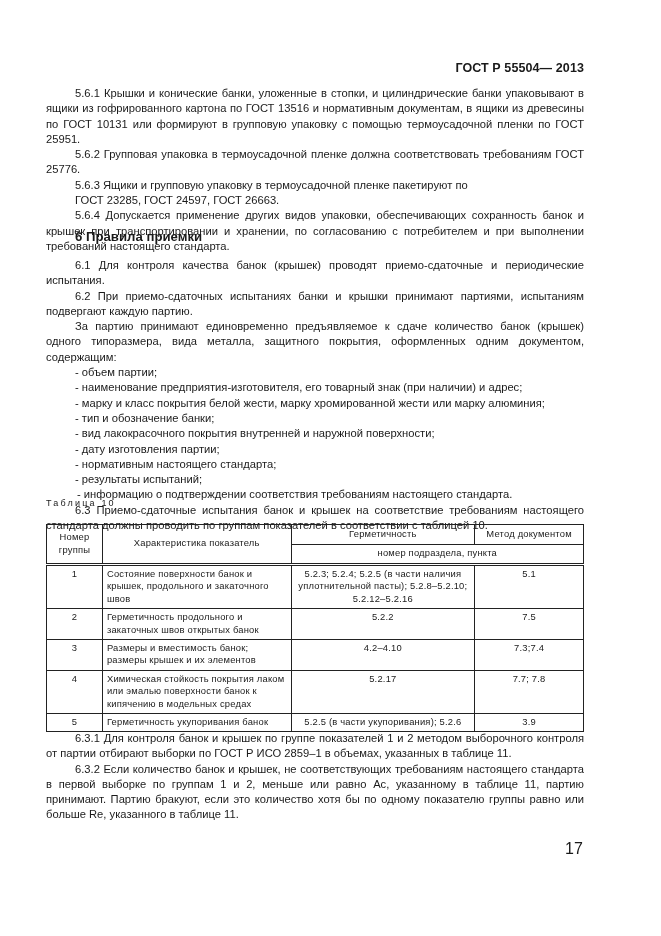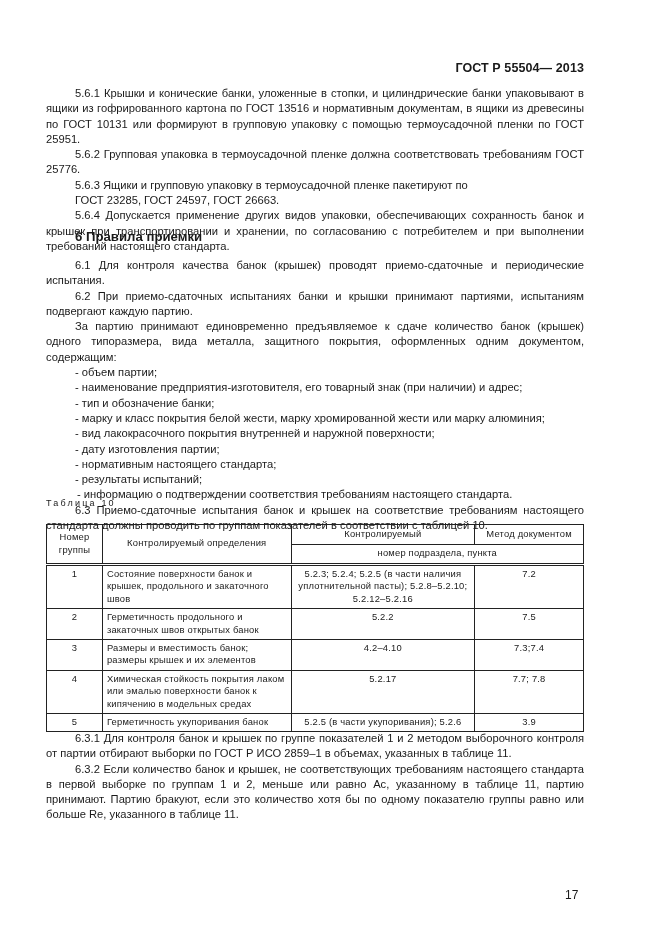--- a/index.html
+++ b/index.html
@@ -11,21 +11,21 @@
   .ind { text-indent:29px; }
   .li { padding-left:29px; font-size:11.2px; line-height:15.3px; margin:0; }
   .li2 { padding-left:31px; }
   h2 { font-size:13.2px; font-weight:bold; margin:0; padding-left:29px; }
   .cap { font-size:9px; letter-spacing:2.2px; margin:0; }
   table { border-collapse:collapse; width:538px; font-size:9.4px; line-height:12.4px; letter-spacing:0.2px; }
   td, th { border:1px solid #222; font-weight:normal; padding:2px 4px 3px 4px; vertical-align:top; }
   th { vertical-align:middle; text-align:center; }
   .c { text-align:center; }
   .dbl td { border-top:3px double #222; }
-  .pnum { position:absolute; left:565px; top:888px; font-size:12px; }
+  .pnum { position:absolute; left:565px; top:840px; font-size:16px; }
 </style>
 </head>
 <body>
 
 <div class="hdr">ГОСТ Р  55504— 2013</div>
 
 <div class="page">
   <div style="position:absolute; top:86px; width:538px;">
     <p class="p ind">5.6.1 Крышки и конические банки, уложенные в стопки, и цилиндрические банки упаковывают в ящики из гофрированного картона по ГОСТ 13516 и нормативным документам, в ящики из древесины по ГОСТ 10131 или формируют в групповую упаковку с помощью термоусадочной пленки по ГОСТ 25951.</p>
     <p class="p ind">5.6.2 Групповая упаковка в термоусадочной пленке должна соответствовать требованиям ГОСТ 25776.</p>
@@ -35,54 +35,54 @@
   </div>
 
   <h2 style="position:absolute; top:229px;">6 Правила приемки</h2>
 
   <div style="position:absolute; top:258px; width:538px;">
     <p class="p ind">6.1 Для контроля качества банок (крышек) проводят приемо-сдаточные и периодические испытания.</p>
     <p class="p ind">6.2 При приемо-сдаточных испытаниях банки и крышки принимают партиями, испытаниям подвергают каждую партию.</p>
     <p class="p ind">За партию принимают единовременно предъявляемое к сдаче количество банок (крышек) одного типоразмера, вида металла, защитного покрытия, оформленных одним документом, содержащим:</p>
     <p class="li">- объем партии;</p>
     <p class="li">- наименование предприятия-изготовителя, его товарный знак (при наличии) и адрес;</p>
+    <p class="li">- марку и класс покрытия белой жести, марку хромированной жести или марку алюминия;</p>
     <p class="li">- тип и обозначение банки;</p>
-    <p class="li">- марку и класс покрытия белой жести, марку хромированной жести или марку алюминия;</p>
     <p class="li">- вид лакокрасочного покрытия внутренней и наружной поверхности;</p>
     <p class="li">- дату изготовления партии;</p>
     <p class="li">- нормативным настоящего стандарта;</p>
     <p class="li">- результаты испытаний;</p>
     <p class="li li2">- информацию о подтверждении соответствия требованиям настоящего стандарта.</p>
     <p class="p ind">6.3 Приемо-сдаточные испытания банок и крышек на соответствие требованиям настоящего стандарта должны проводить по группам показателей в соответствии с таблицей 10.</p>
   </div>
 
   <p class="cap" style="position:absolute; top:498px;">Таблица 10</p>
 
   <table style="position:absolute; top:524px;">
     <colgroup>
         <col style="width:56px">
         <col style="width:189px">
         <col style="width:184px">
         <col style="width:109px">
       </colgroup>
     <tbody>
         <tr style="height:20px">
       <th rowspan="2">Номер группы</th>
-      <th rowspan="2">Контролируемый определения</th>
-      <th>Контролируемый</th>
+      <th rowspan="2">Характеристика показатель</th>
+      <th>Герметичность</th>
       <th>Метод документом</th>
     </tr>
     <tr style="height:20px">
       <th colspan="2">номер подраздела, пункта</th>
     </tr>
     <tr class="dbl" style="height:40px">
       <td class="c">1</td>
       <td>Состояние поверхности банок и крышек, продольного и закаточного швов</td>
       <td class="c">5.2.3; 5.2.4; 5.2.5 (в части наличия уплотнительной пасты); 5.2.8–5.2.10; 5.2.12–5.2.16</td>
-      <td class="c">7.2</td>
+      <td class="c">5.1</td>
     </tr>
     <tr>
       <td class="c">2</td>
       <td>Герметичность продольного и закаточных швов открытых банок</td>
       <td class="c">5.2.2</td>
       <td class="c">7.5</td>
     </tr>
     <tr>
       <td class="c">3</td>
       <td>Размеры и вместимость банок; размеры крышек и их элементов</td>

